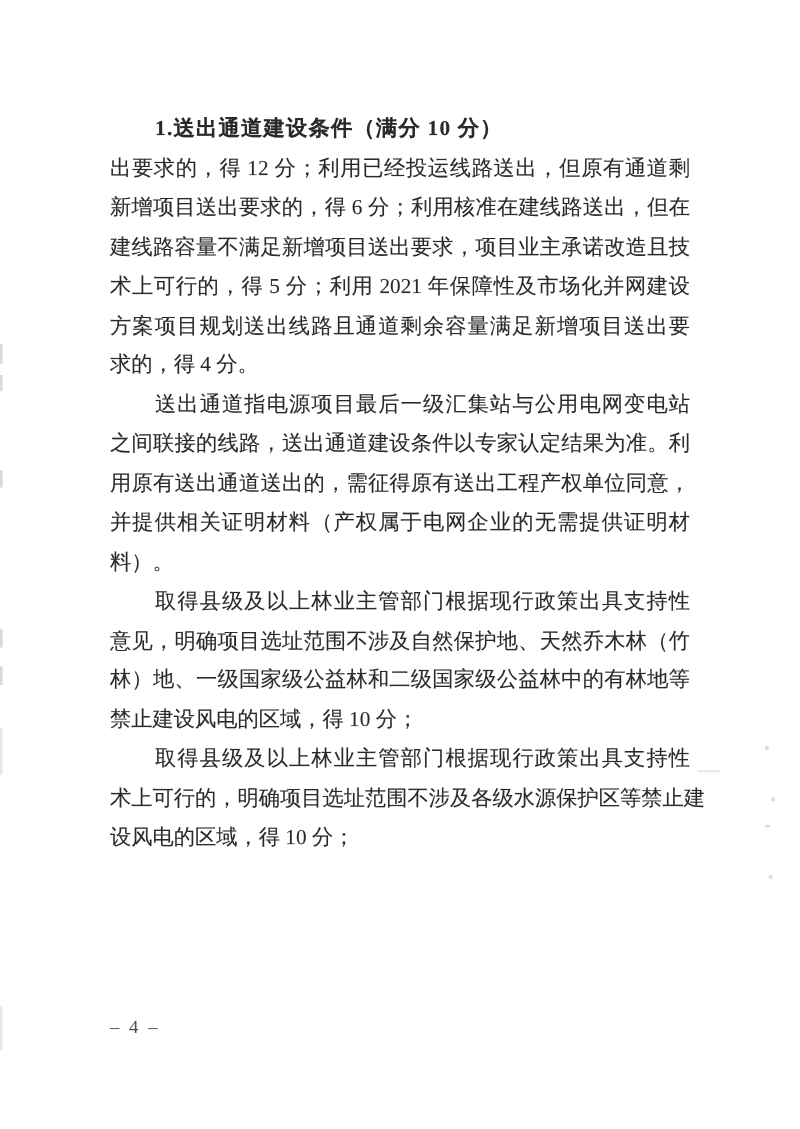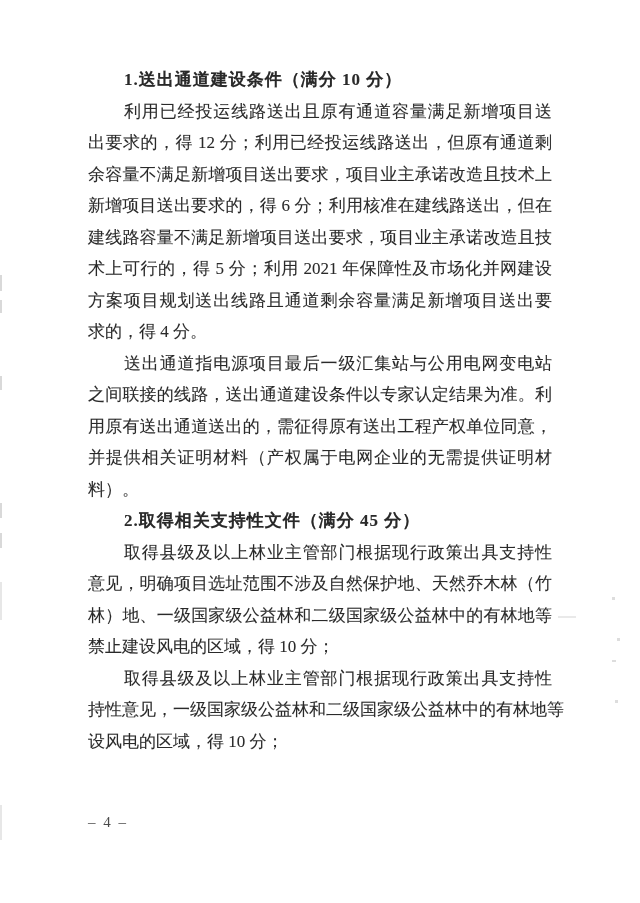--- a/index.html
+++ b/index.html
@@ -11,21 +11,21 @@
   .page {
     position: relative;
     width: 640px;
     height: 903px;
     background: var(--paper, #ffffff);
     overflow: hidden;
   }
   .doc-body {
     position: absolute;
     left: 88px;
-    top: 64px;
+    top: 87px;
     width: 464px;
   }
   .doc-line {
     height: 31.5px;
     line-height: 31.5px;
     font-size: 17px;
     color: var(--ink, #2a2a2a);
     text-align: justify;
     text-align-last: justify;
     white-space: nowrap;
@@ -67,40 +67,37 @@
     opacity: 0.7;
   }
 </style>
 </head>
 <body>
 
 <div class="page">
 
   <main class="doc-body" id="doc-body">
       <div class="doc-line heading indent">1.送出通道建设条件（满分 10 分）</div>
-      <div class="doc-line indent">利用已经投运线路送出且原有通道容量满足新增项目送</div>
       <div class="doc-line">出要求的，得 12 分；利用已经投运线路送出，但原有通道剩</div>
-      <div class="doc-line">余容量不满足新增项目送出要求，项目业主承诺改造且技术上</div>
       <div class="doc-line">新增项目送出要求的，得 6 分；利用核准在建线路送出，但在</div>
       <div class="doc-line">建线路容量不满足新增项目送出要求，项目业主承诺改造且技</div>
       <div class="doc-line">术上可行的，得 5 分；利用 2021 年保障性及市场化并网建设</div>
       <div class="doc-line">方案项目规划送出线路且通道剩余容量满足新增项目送出要</div>
       <div class="doc-line last">求的，得 4 分。</div>
       <div class="doc-line indent">送出通道指电源项目最后一级汇集站与公用电网变电站</div>
       <div class="doc-line">之间联接的线路，送出通道建设条件以专家认定结果为准。利</div>
       <div class="doc-line">用原有送出通道送出的，需征得原有送出工程产权单位同意，</div>
       <div class="doc-line">并提供相关证明材料（产权属于电网企业的无需提供证明材</div>
       <div class="doc-line last">料）。</div>
-      <div class="doc-line heading indent">2.取得相关支持性文件（满分 45 分）</div>
       <div class="doc-line indent">取得县级及以上林业主管部门根据现行政策出具支持性</div>
       <div class="doc-line">意见，明确项目选址范围不涉及自然保护地、天然乔木林（竹</div>
       <div class="doc-line">林）地、一级国家级公益林和二级国家级公益林中的有林地等</div>
       <div class="doc-line last">禁止建设风电的区域，得 10 分；</div>
       <div class="doc-line indent">取得县级及以上林业主管部门根据现行政策出具支持性</div>
-      <div class="doc-line">持性意见，一级国家级公益林和二级国家级公益林中的有林地等</div>
+      <div class="doc-line">术上可行的，明确项目选址范围不涉及各级水源保护区等禁止建</div>
       <div class="doc-line last">设风电的区域，得 10 分；</div>
     </main>
 
   <div class="footer-pagenum">– 4 –</div>
 
   <div class="edge-mark" style="top:275px;height:16px;"></div>
   <div class="edge-mark" style="top:300px;height:13px;"></div>
   <div class="edge-mark" style="top:376px;height:14px;"></div>
   <div class="edge-mark" style="top:503px;height:15px;"></div>
   <div class="edge-mark" style="top:533px;height:15px;"></div>

